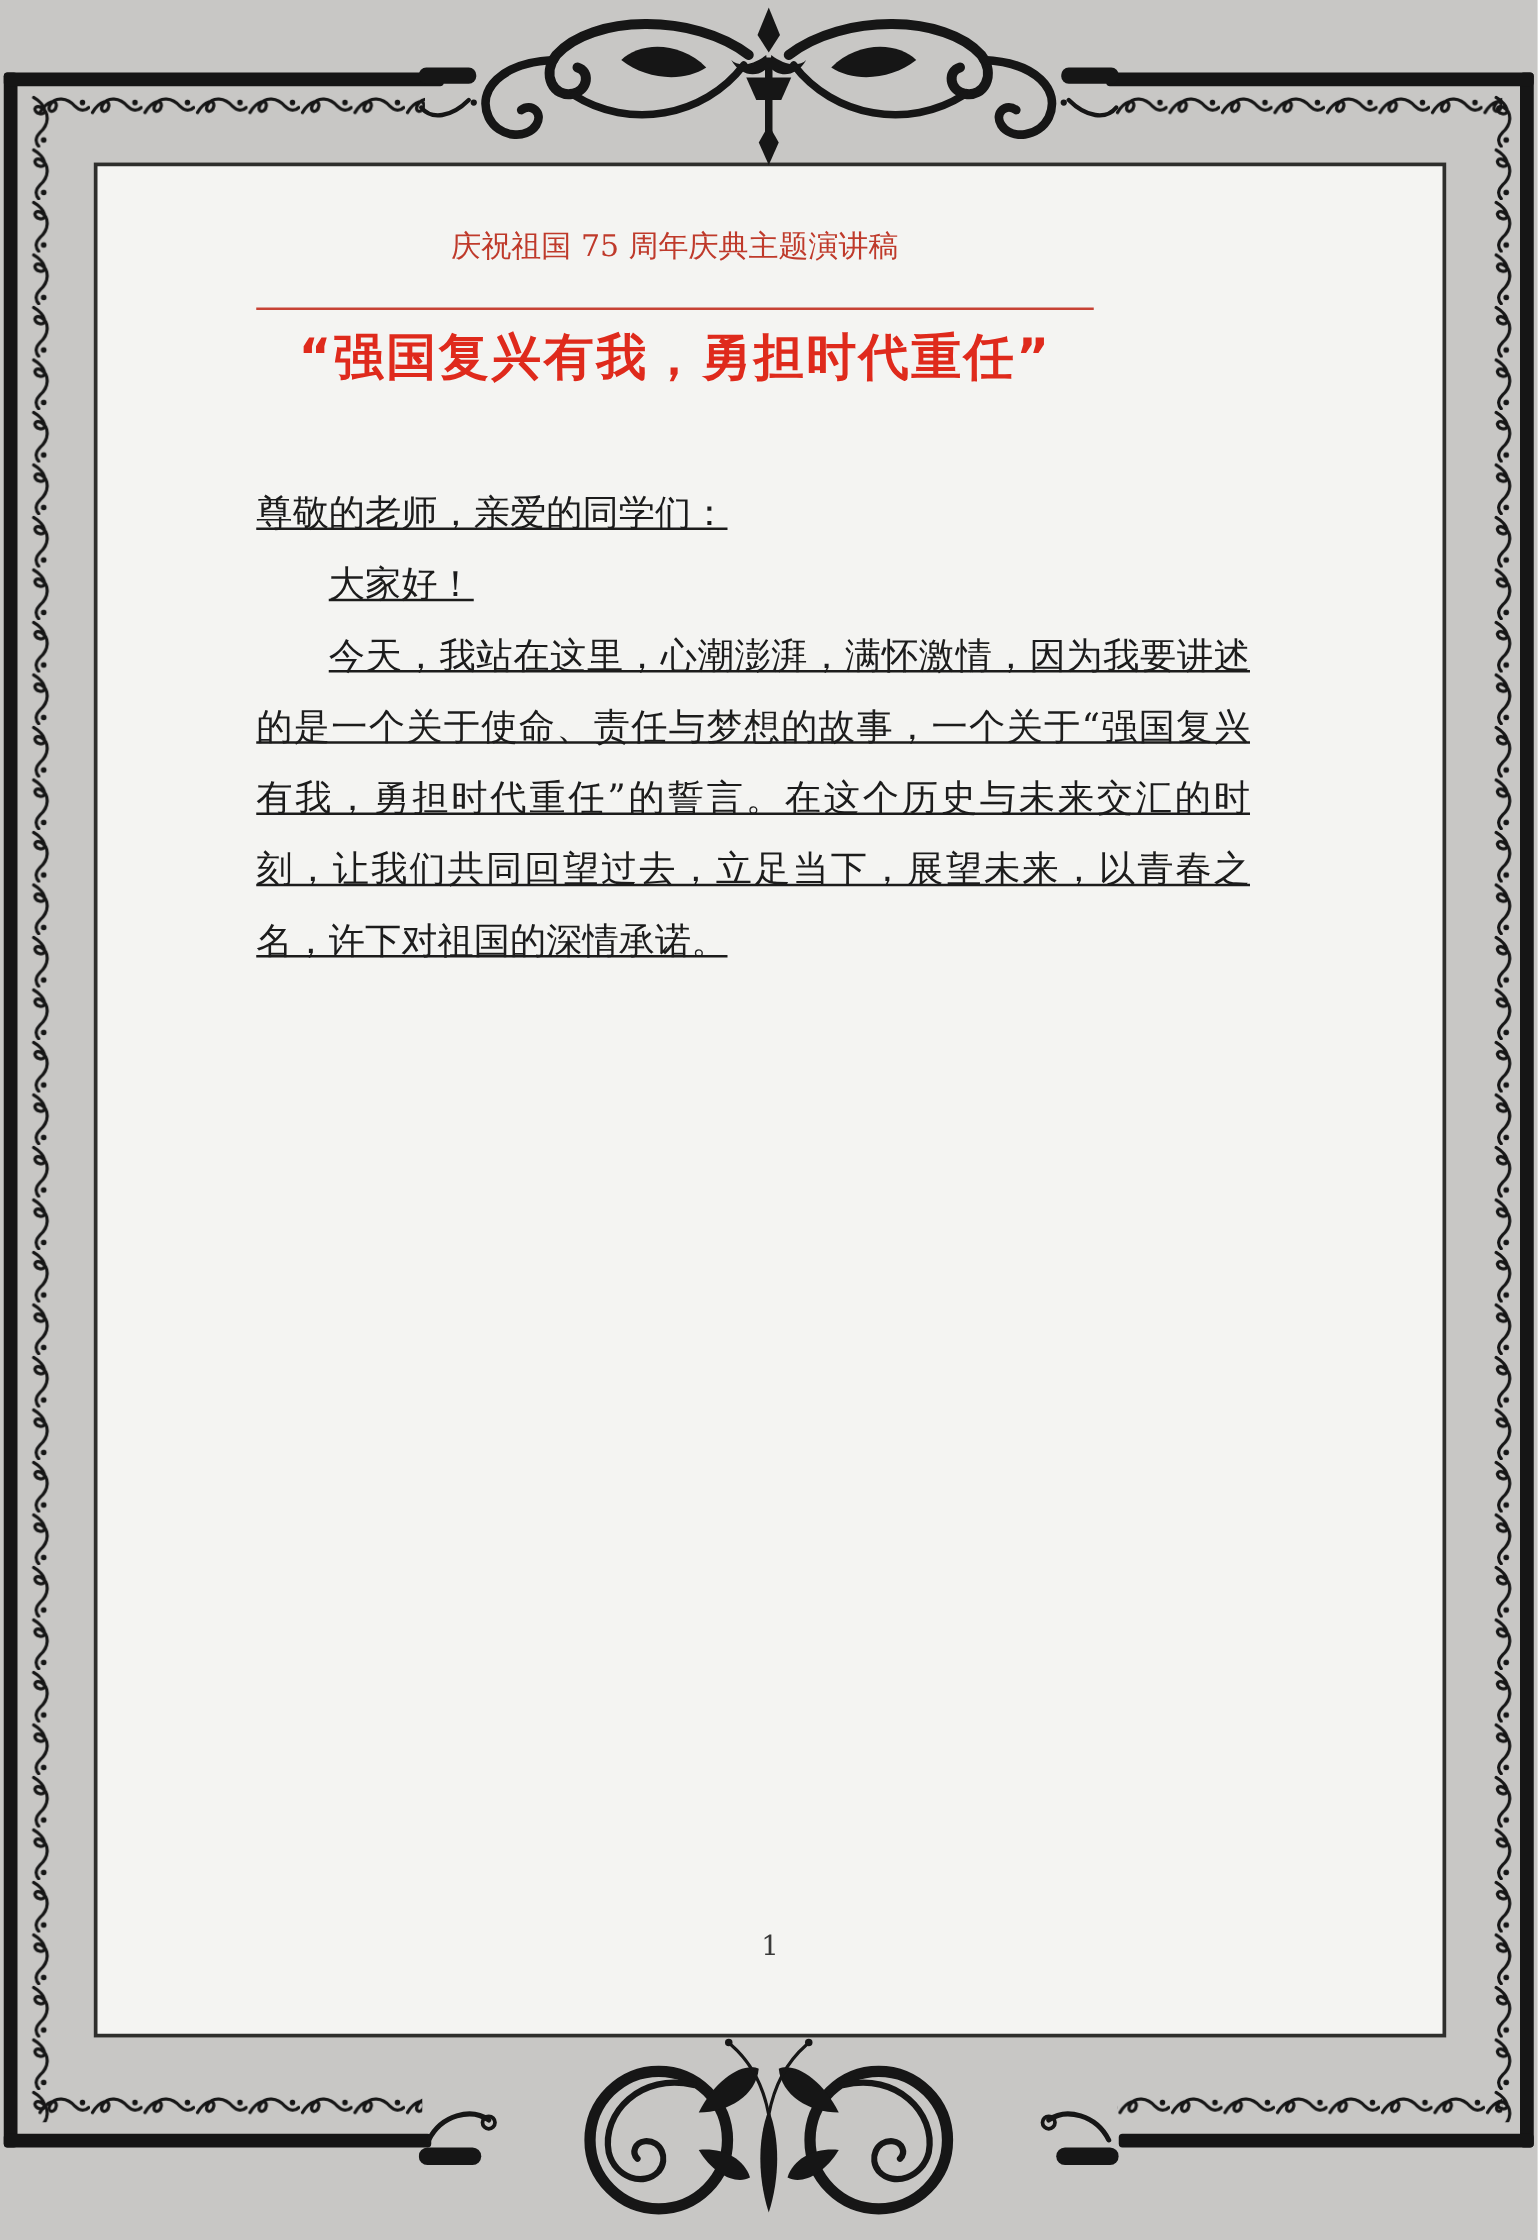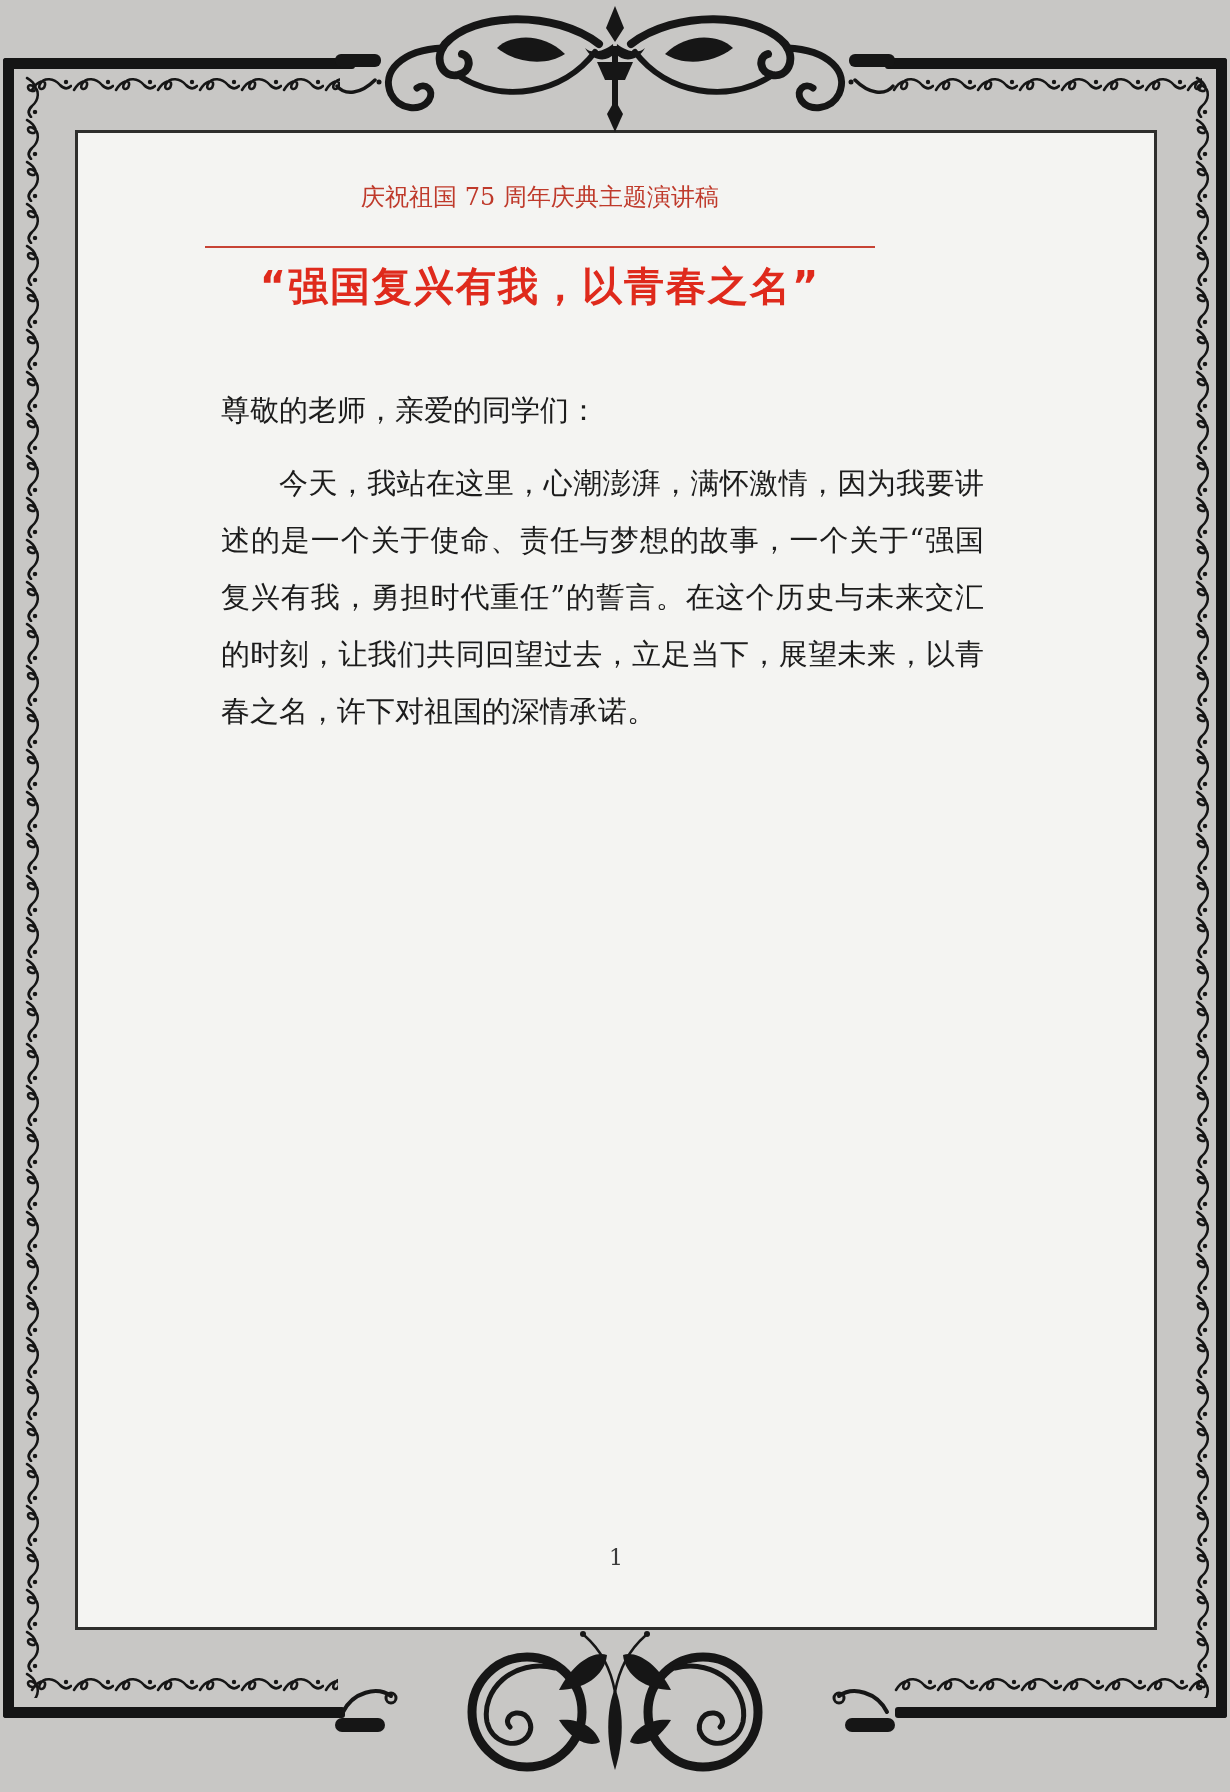--- a/index.html
+++ b/index.html
@@ -43,25 +43,26 @@
     width:670px;margin-top:16px;
     text-align:center;
     font-family:"DejaVu Sans", sans-serif;
     font-weight:bold;
     font-size:40px;line-height:44px;
     letter-spacing:2px;
     color:#df2a1c;
   }
   .body-text{margin-top:74px;}
   .body-text p{
-    margin:16px;
+    margin:0;
     font-size:29px;line-height:57px;
     color:#1c1c1c;
     text-align:justify;
     text-indent:2em;
+    text-decoration:underline;
   }
   .body-text p.no-indent{text-indent:0;}
   .body-text p.gap-before{margin-top:57px;}
   .lead-red{color:#cc3322;}
 
   .page-number{
     position:absolute;left:0;top:1412px;width:100%;
     text-align:center;
     font-size:22px;color:#3a3a3a;
   }
@@ -132,24 +133,25 @@
     </svg>
   <svg class="sq" style="left:1189px;top:76px" width="22" height="1622">
       <rect width="22" height="1622" fill="url(#sqv)"></rect>
     </svg>
 
   <div class="page">
     <div class="content">
 
       <div class="doc-header">庆祝祖国 75 周年庆典主题演讲稿</div>
 
-      <div class="doc-title">“强国复兴有我，以青春之名”</div>
+      <div class="doc-title">“强国复兴有我，勇担时代重任”</div>
 
       <div class="body-text">
         <p class="no-indent">尊敬的老师，亲爱的同学们：</p>
+        <p>大家好！</p>
         <p>今天，我站在这里，心潮澎湃，满怀激情，因为我要讲述的是一个关于使命、责任与梦想的故事，一个关于“强国复兴有我，勇担时代重任”的誓言。在这个历史与未来交汇的时刻，让我们共同回望过去，立足当下，展望未来，以青春之名，许下对祖国的深情承诺。</p>
       </div>
     </div>
 
     <div class="page-number">1</div>
   </div>
 
   <svg class="flourish fl-top" width="560" height="130" viewBox="0 0 560 130">
     <use href="#tf-half"></use>
     <use href="#tf-half" transform="translate(560,0) scale(-1,1)"></use>

